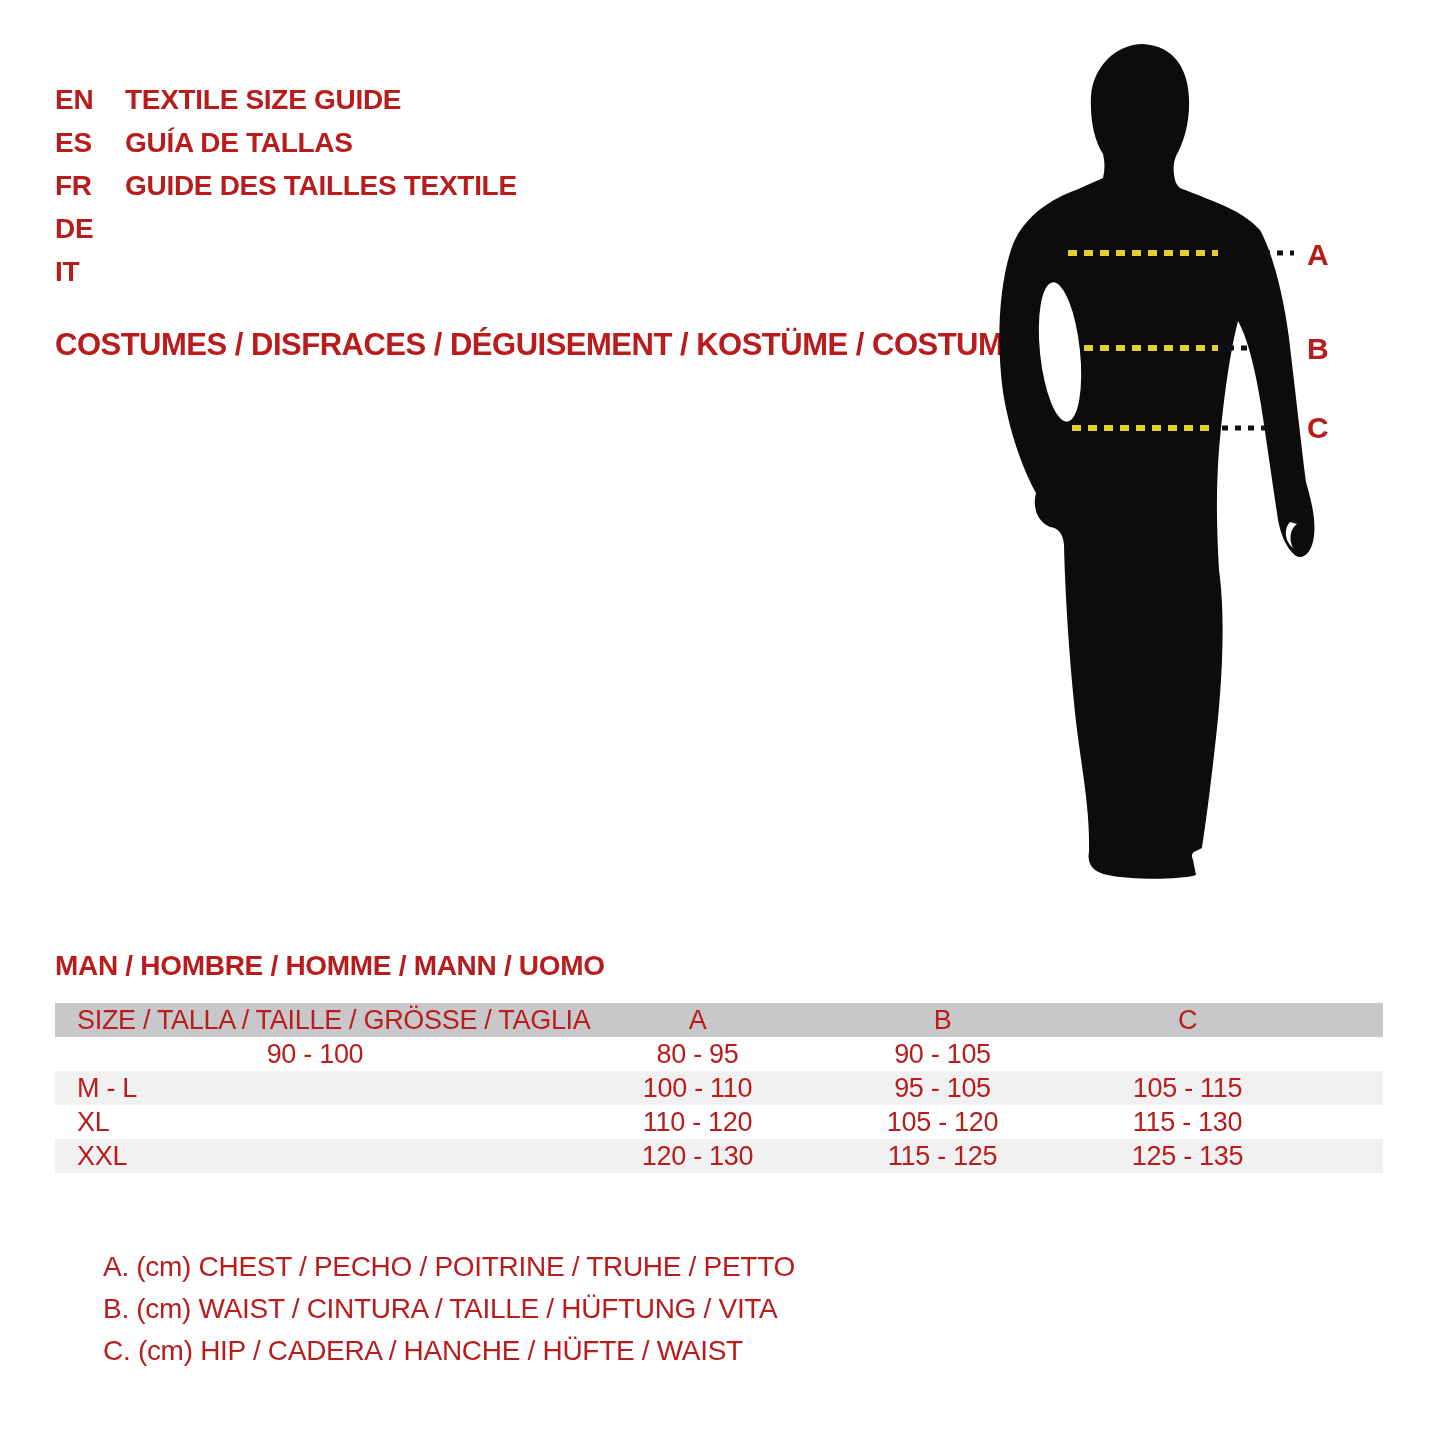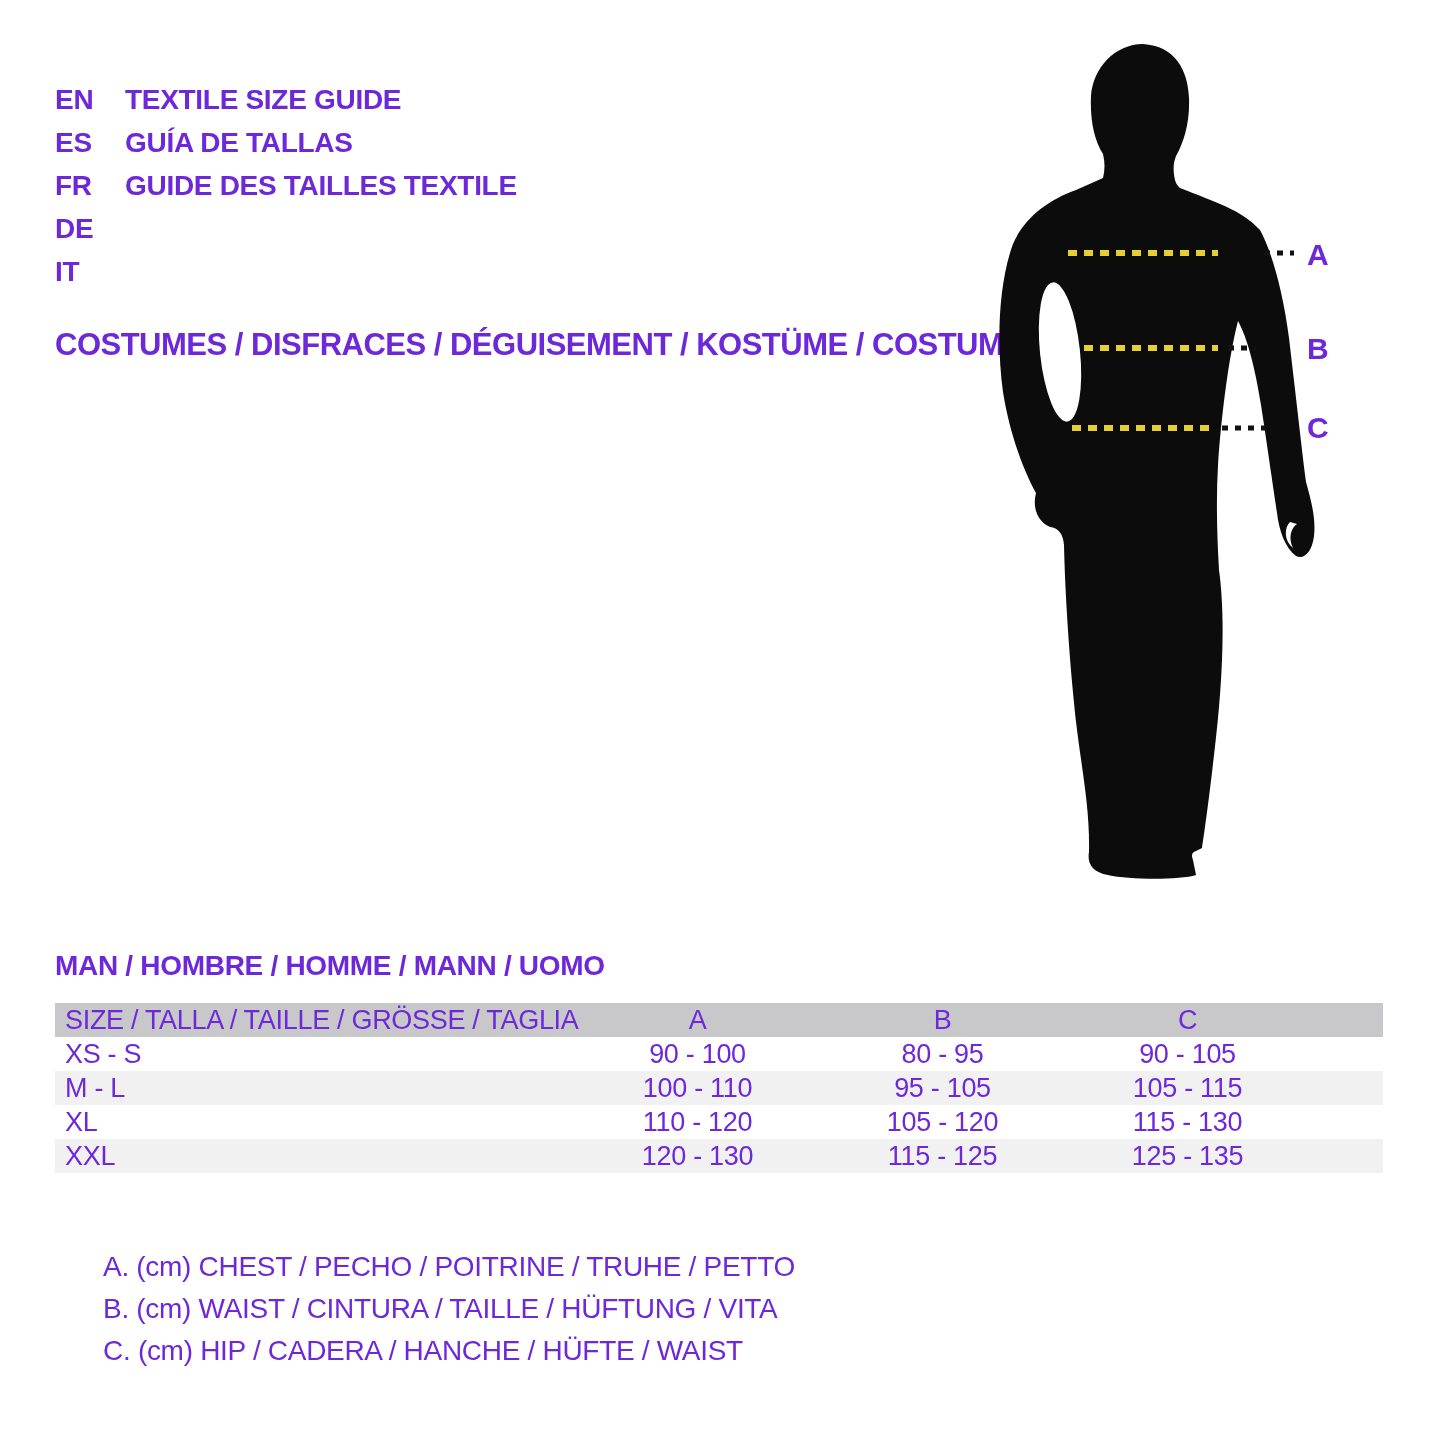--- a/index.html
+++ b/index.html
@@ -1,21 +1,21 @@
 <!DOCTYPE html>
 <html><head>
 <meta charset="utf-8">
 <style>
   html,body{margin:0;padding:0;background:#ffffff;}
   .canvas{
     position:relative;
     width:1445px;height:1445px;
     background:#ffffff;
     font-family:"Liberation Sans", sans-serif;
-    color:#6d28d9;
+    color:#b91c1c;
     overflow:hidden;
     letter-spacing:-0.3px;
   }
   
   .lang-list{position:absolute;left:55px;top:78px;}
   .lang-row{display:flex;line-height:43px;font-size:28px;font-weight:bold;}
   .lang-code{width:70px;flex:0 0 70px;}
   
   .category-heading{
     position:absolute;left:55px;top:327px;
@@ -38,21 +38,21 @@
   
   .size-table{position:absolute;left:55px;top:1003px;width:1328px;font-size:27px;}
   .t-row{
     display:grid;
     grid-template-columns:520px 245px 245px 245px 1fr;
     align-items:center;height:34px;
   }
   .t-row.header{background:#c8c8ca;}
   .t-row.alt{background:#f1f1f1;}
   .t-cell{white-space:nowrap;}
-  .t-cell.label{padding-left:10px;}
+  .t-cell.label{padding-left:22px;}
   .t-cell.num{text-align:center;}
   
   .legend{position:absolute;left:55px;top:1246px;margin-left:48px;}
   .legend-row{line-height:42px;font-size:28px;}
 </style>
 </head>
 <body>
 
 <div class="canvas">
 
@@ -139,21 +139,20 @@
 
   <div class="size-table">
     <div class="t-row header">
       <div class="t-cell label">SIZE / TALLA / TAILLE / GRÖSSE / TAGLIA</div>
       <div class="t-cell num">A</div>
       <div class="t-cell num">B</div>
       <div class="t-cell num">C</div>
       <div class="t-cell"></div>
     </div>
     <div class="t-row">
-      <div class="t-cell label">XS - S</div>
       <div class="t-cell num">90 - 100</div>
       <div class="t-cell num">80 - 95</div>
       <div class="t-cell num">90 - 105</div>
       <div class="t-cell"></div>
     </div>
     <div class="t-row alt">
       <div class="t-cell label">M - L</div>
       <div class="t-cell num">100 - 110</div>
       <div class="t-cell num">95 - 105</div>
       <div class="t-cell num">105 - 115</div>

